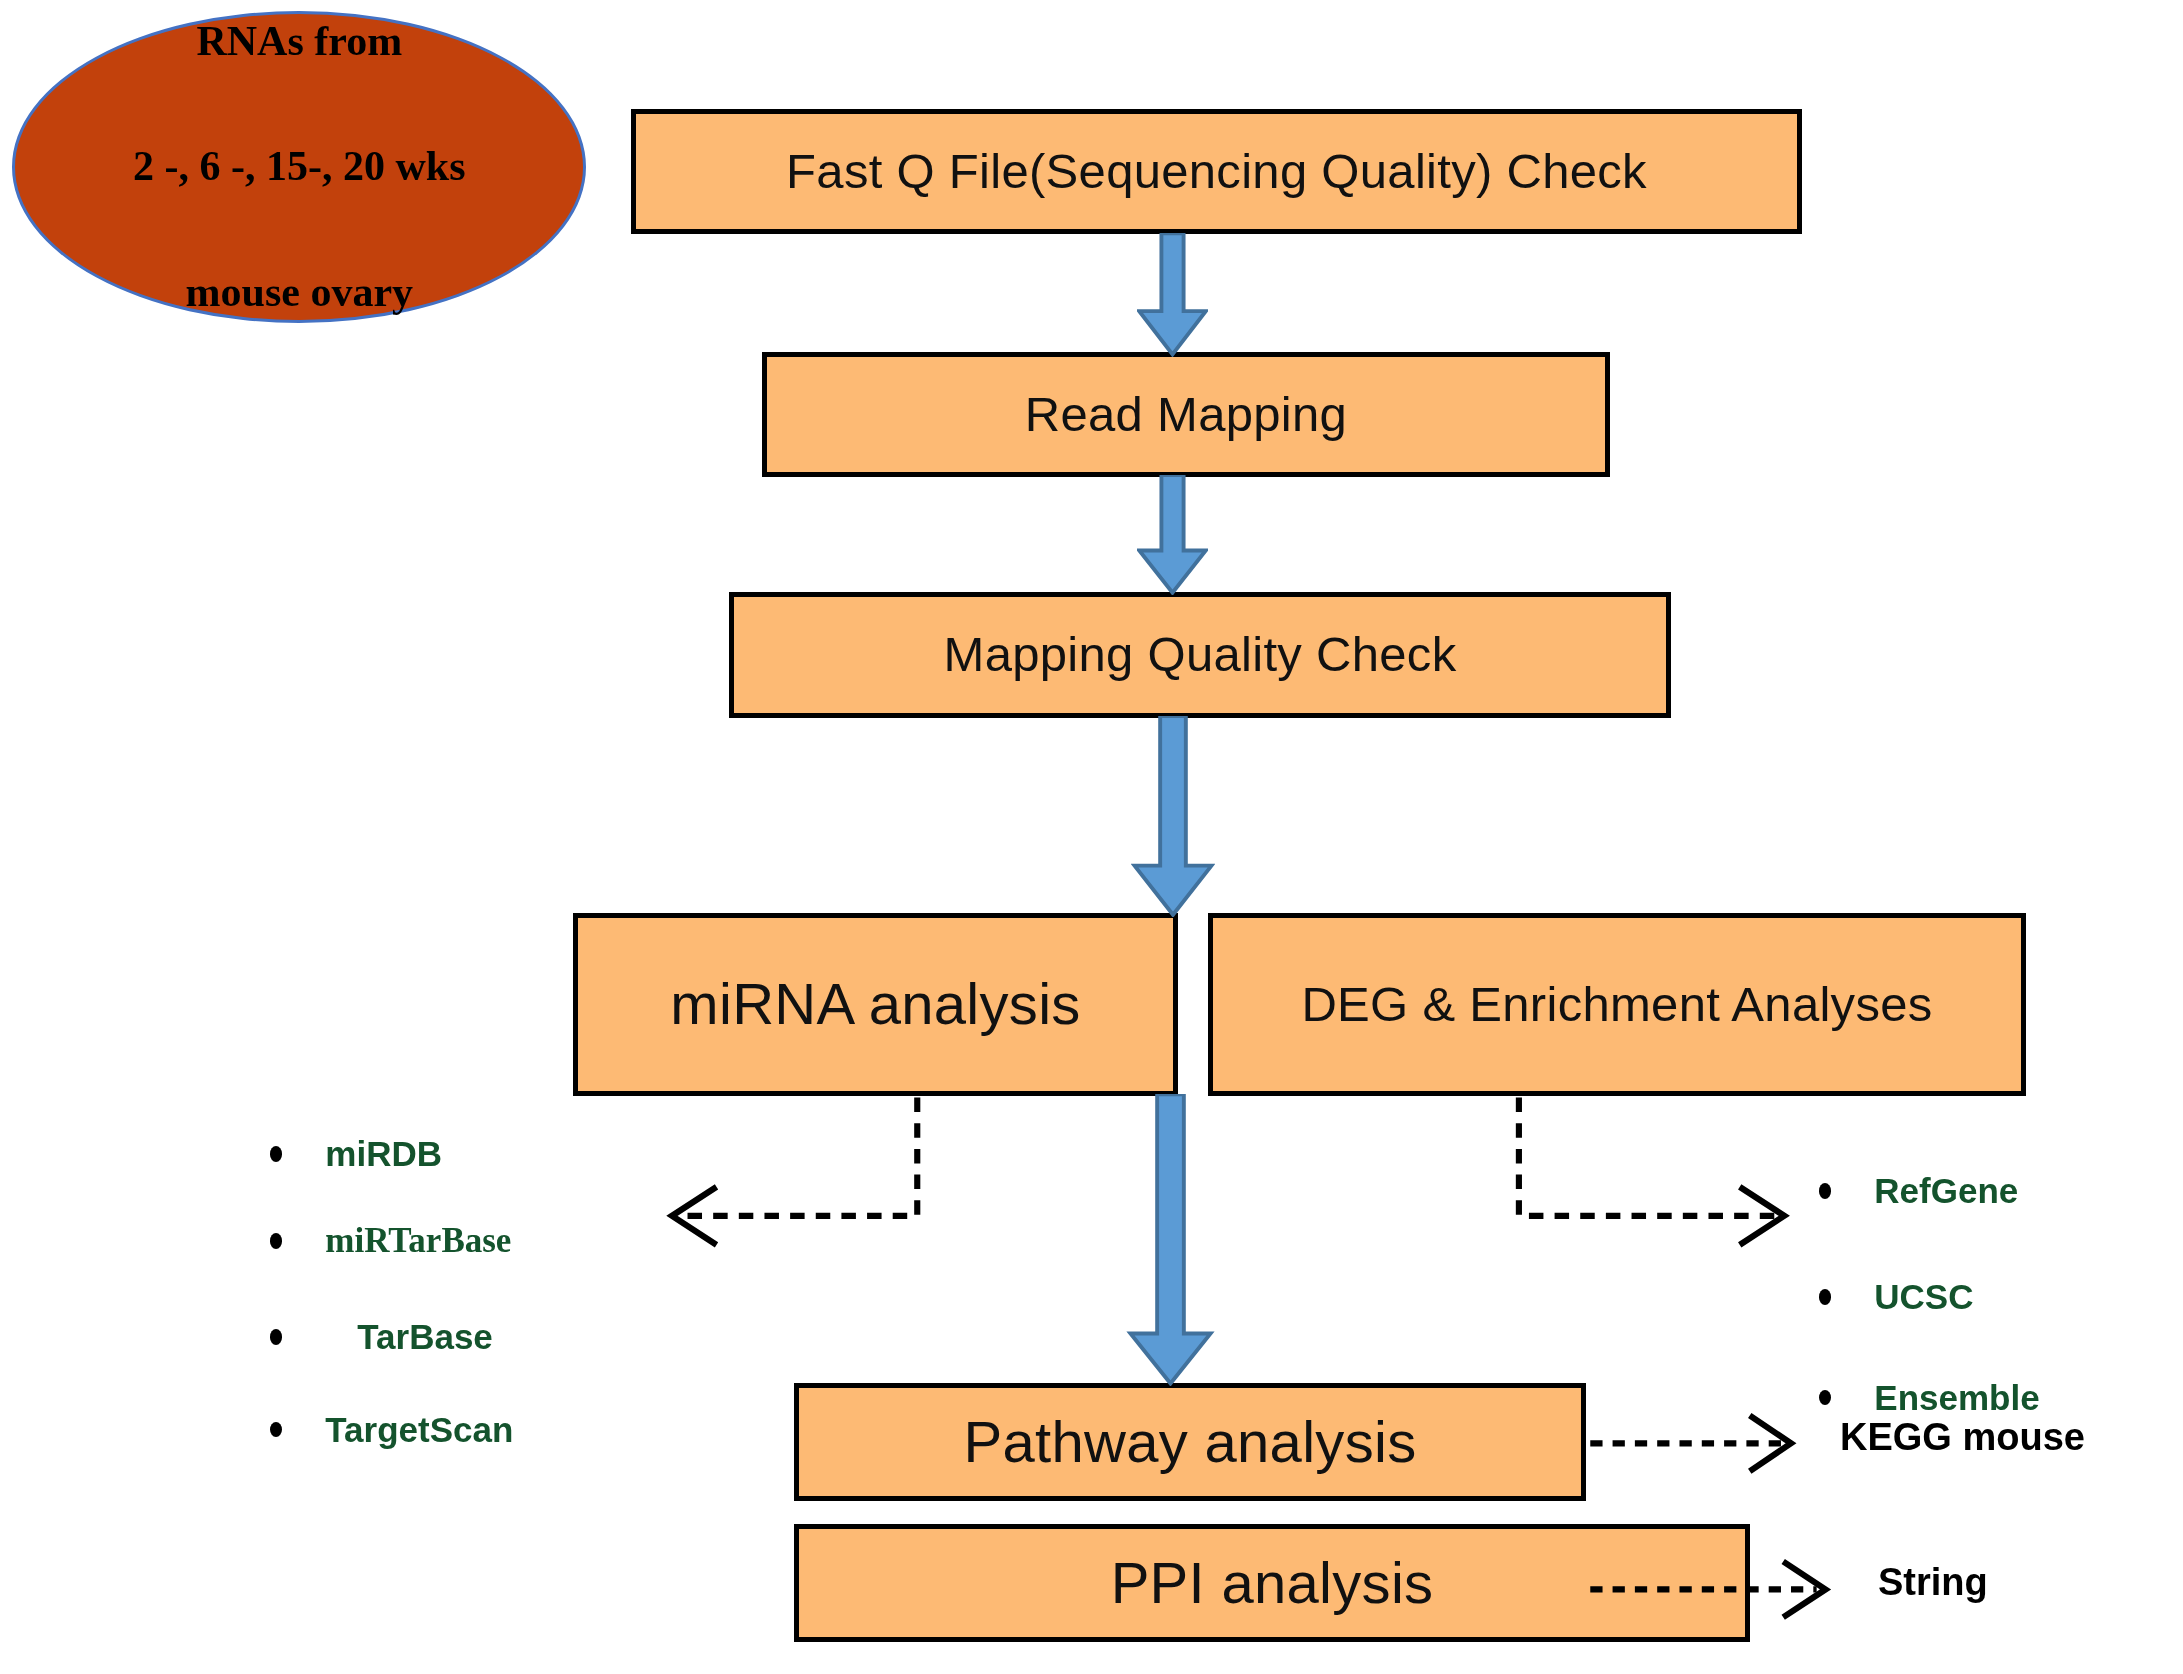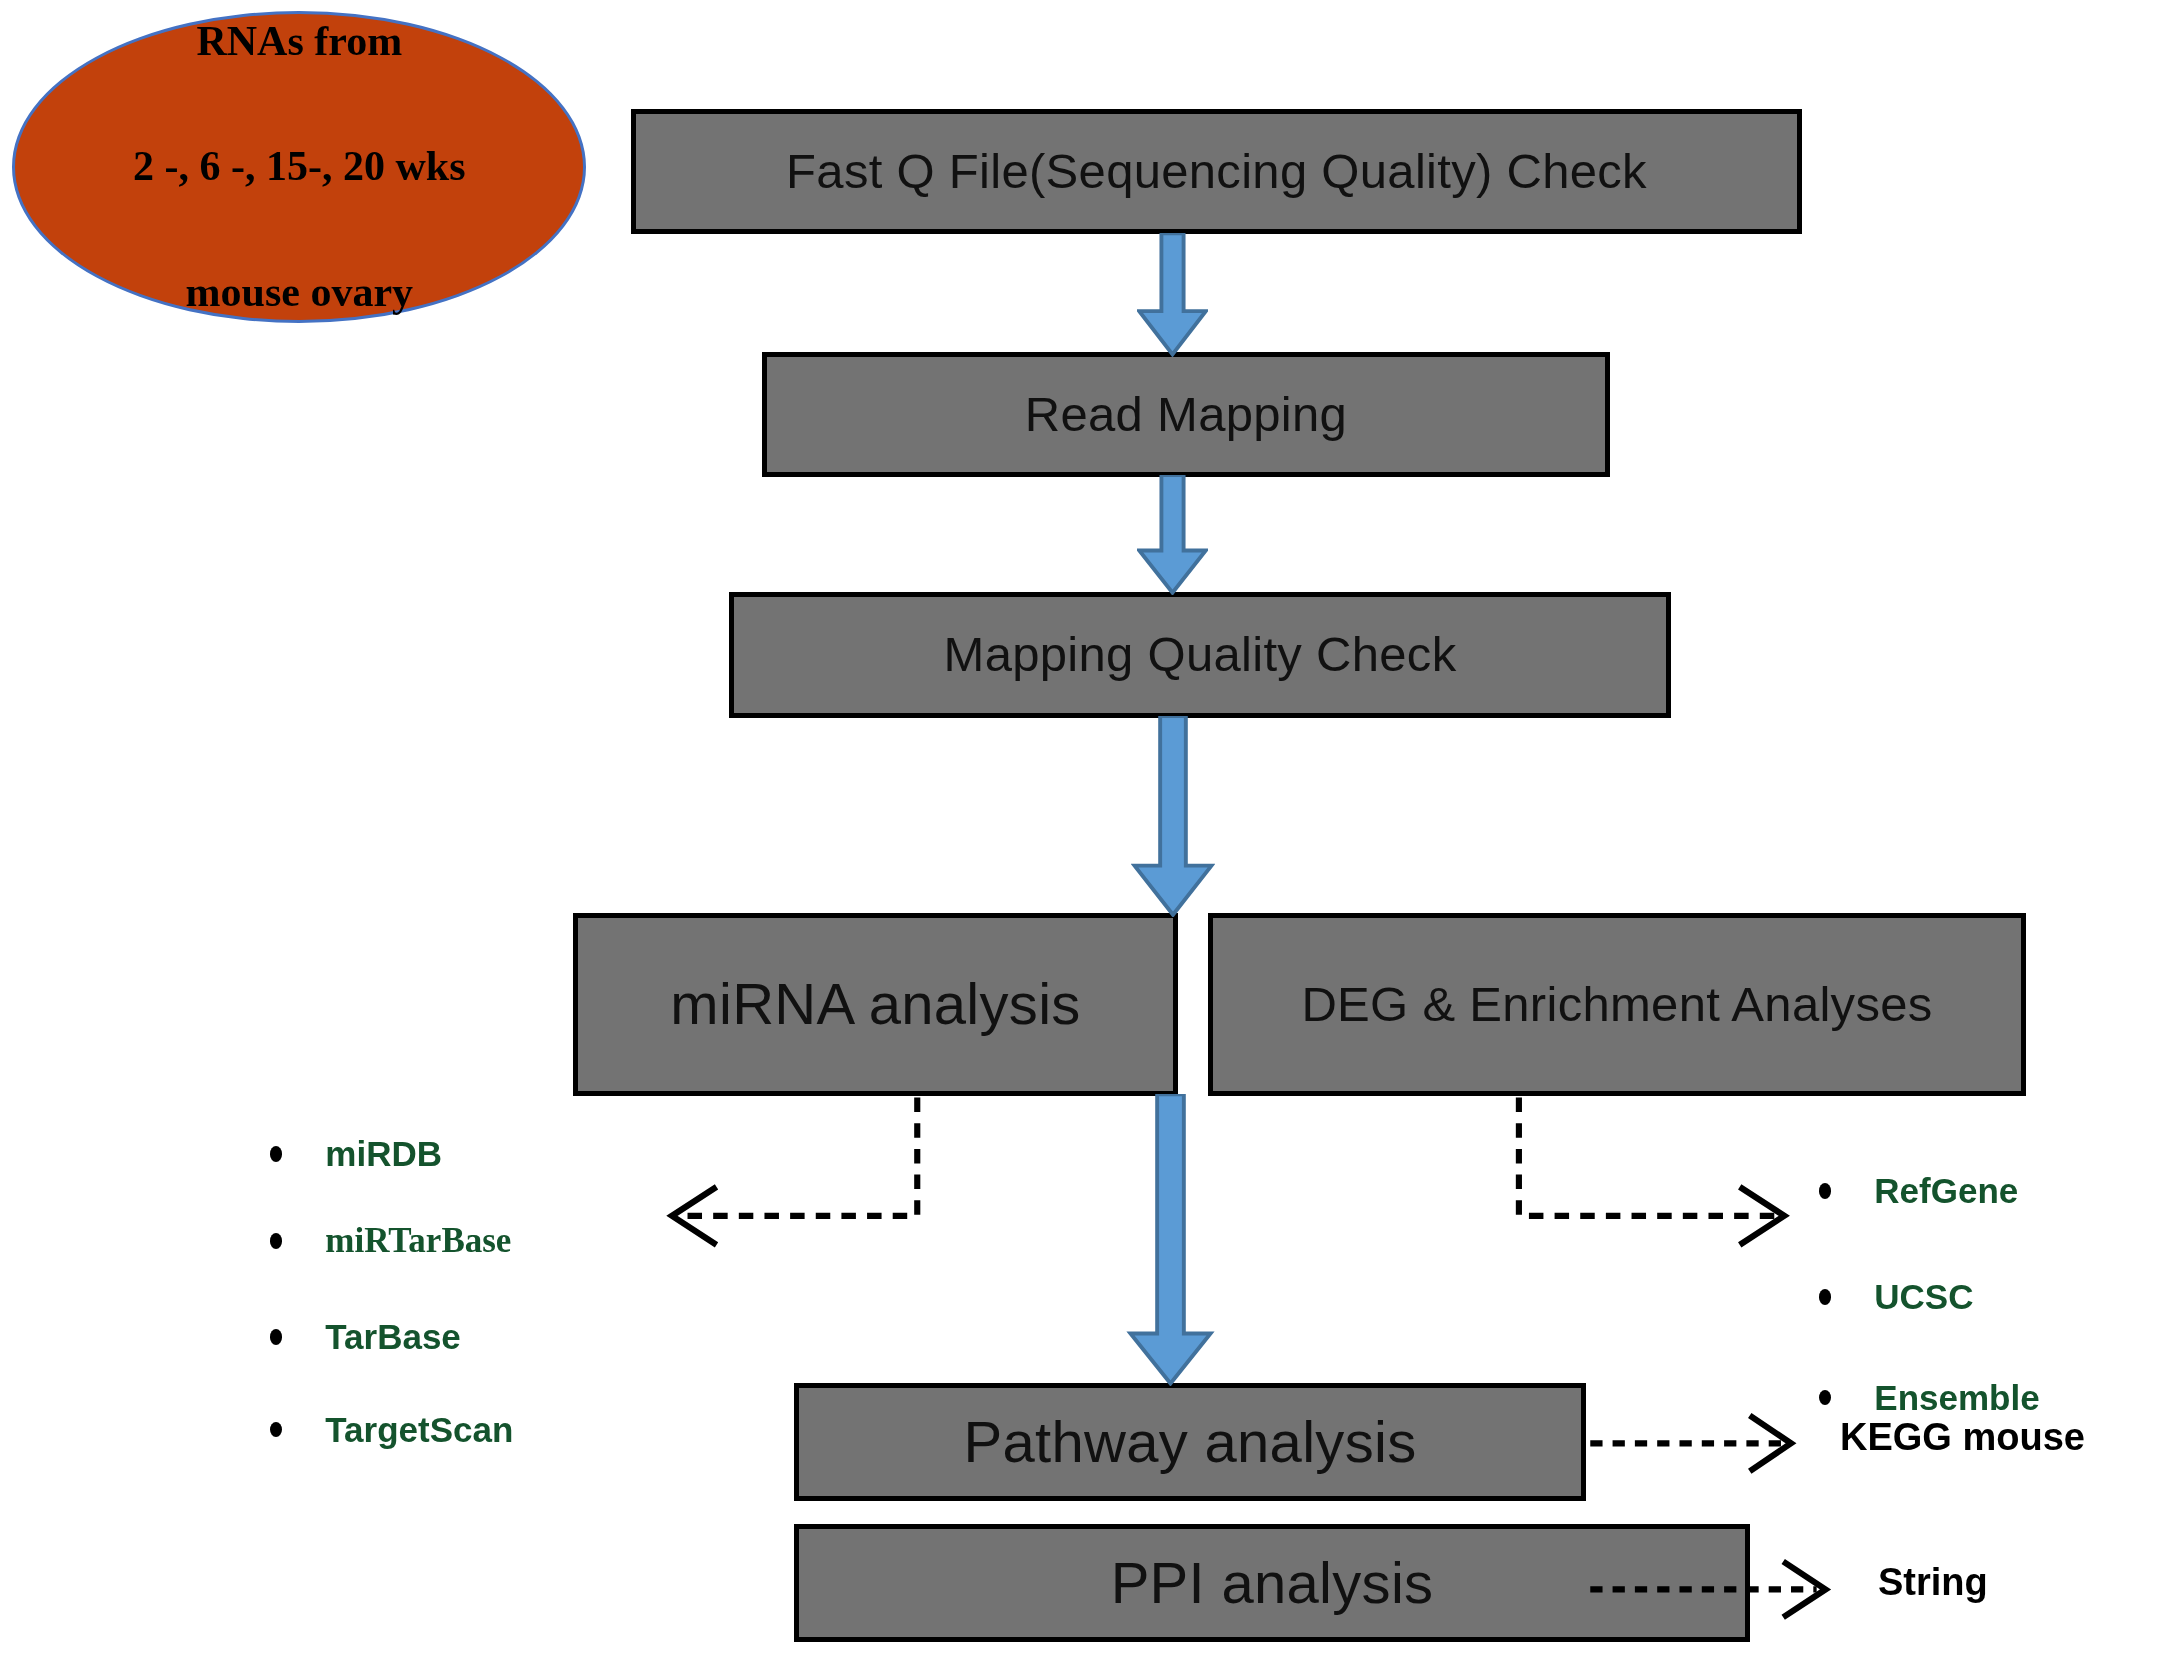--- a/index.html
+++ b/index.html
@@ -41,21 +41,21 @@
     font-size: 42px;
     font-weight: bold;
     color: #000000;
     line-height: 1.32;
     white-space: nowrap;
   }
 
   
   .pbox {
     position: absolute;
-    background: #737373;
+    background: #fdba74;
     border: 5px solid #000000;
     box-sizing: border-box;
     display: flex;
     align-items: center;
     justify-content: center;
     text-align: center;
   }
   .pbox .label {
     font-size: 49px;
     color: #111111;
@@ -178,21 +178,21 @@
 
   <div class="bullets" style="left:270px; top:1115px;">
     <div class="bullet-row" style="height:78px;">
       <span class="bullet-dot"></span>
       <span class="bullet-label">miRDB</span>
     </div>
     <div class="bullet-row" style="height:96px;font-family:Liberation Serif, serif;">
       <span class="bullet-dot"></span>
       <span class="bullet-label">miRTarBase</span>
     </div>
-    <div class="bullet-row" style="height:96px;">
+    <div class="bullet-row" style="height:96px;gap:32px;">
       <span class="bullet-dot"></span>
       <span class="bullet-label">TarBase</span>
     </div>
     <div class="bullet-row" style="height:89px;">
       <span class="bullet-dot"></span>
       <span class="bullet-label">TargetScan</span>
     </div>
   </div>
 
   <div class="bullets" style="left:1819px; top:1138px;">

